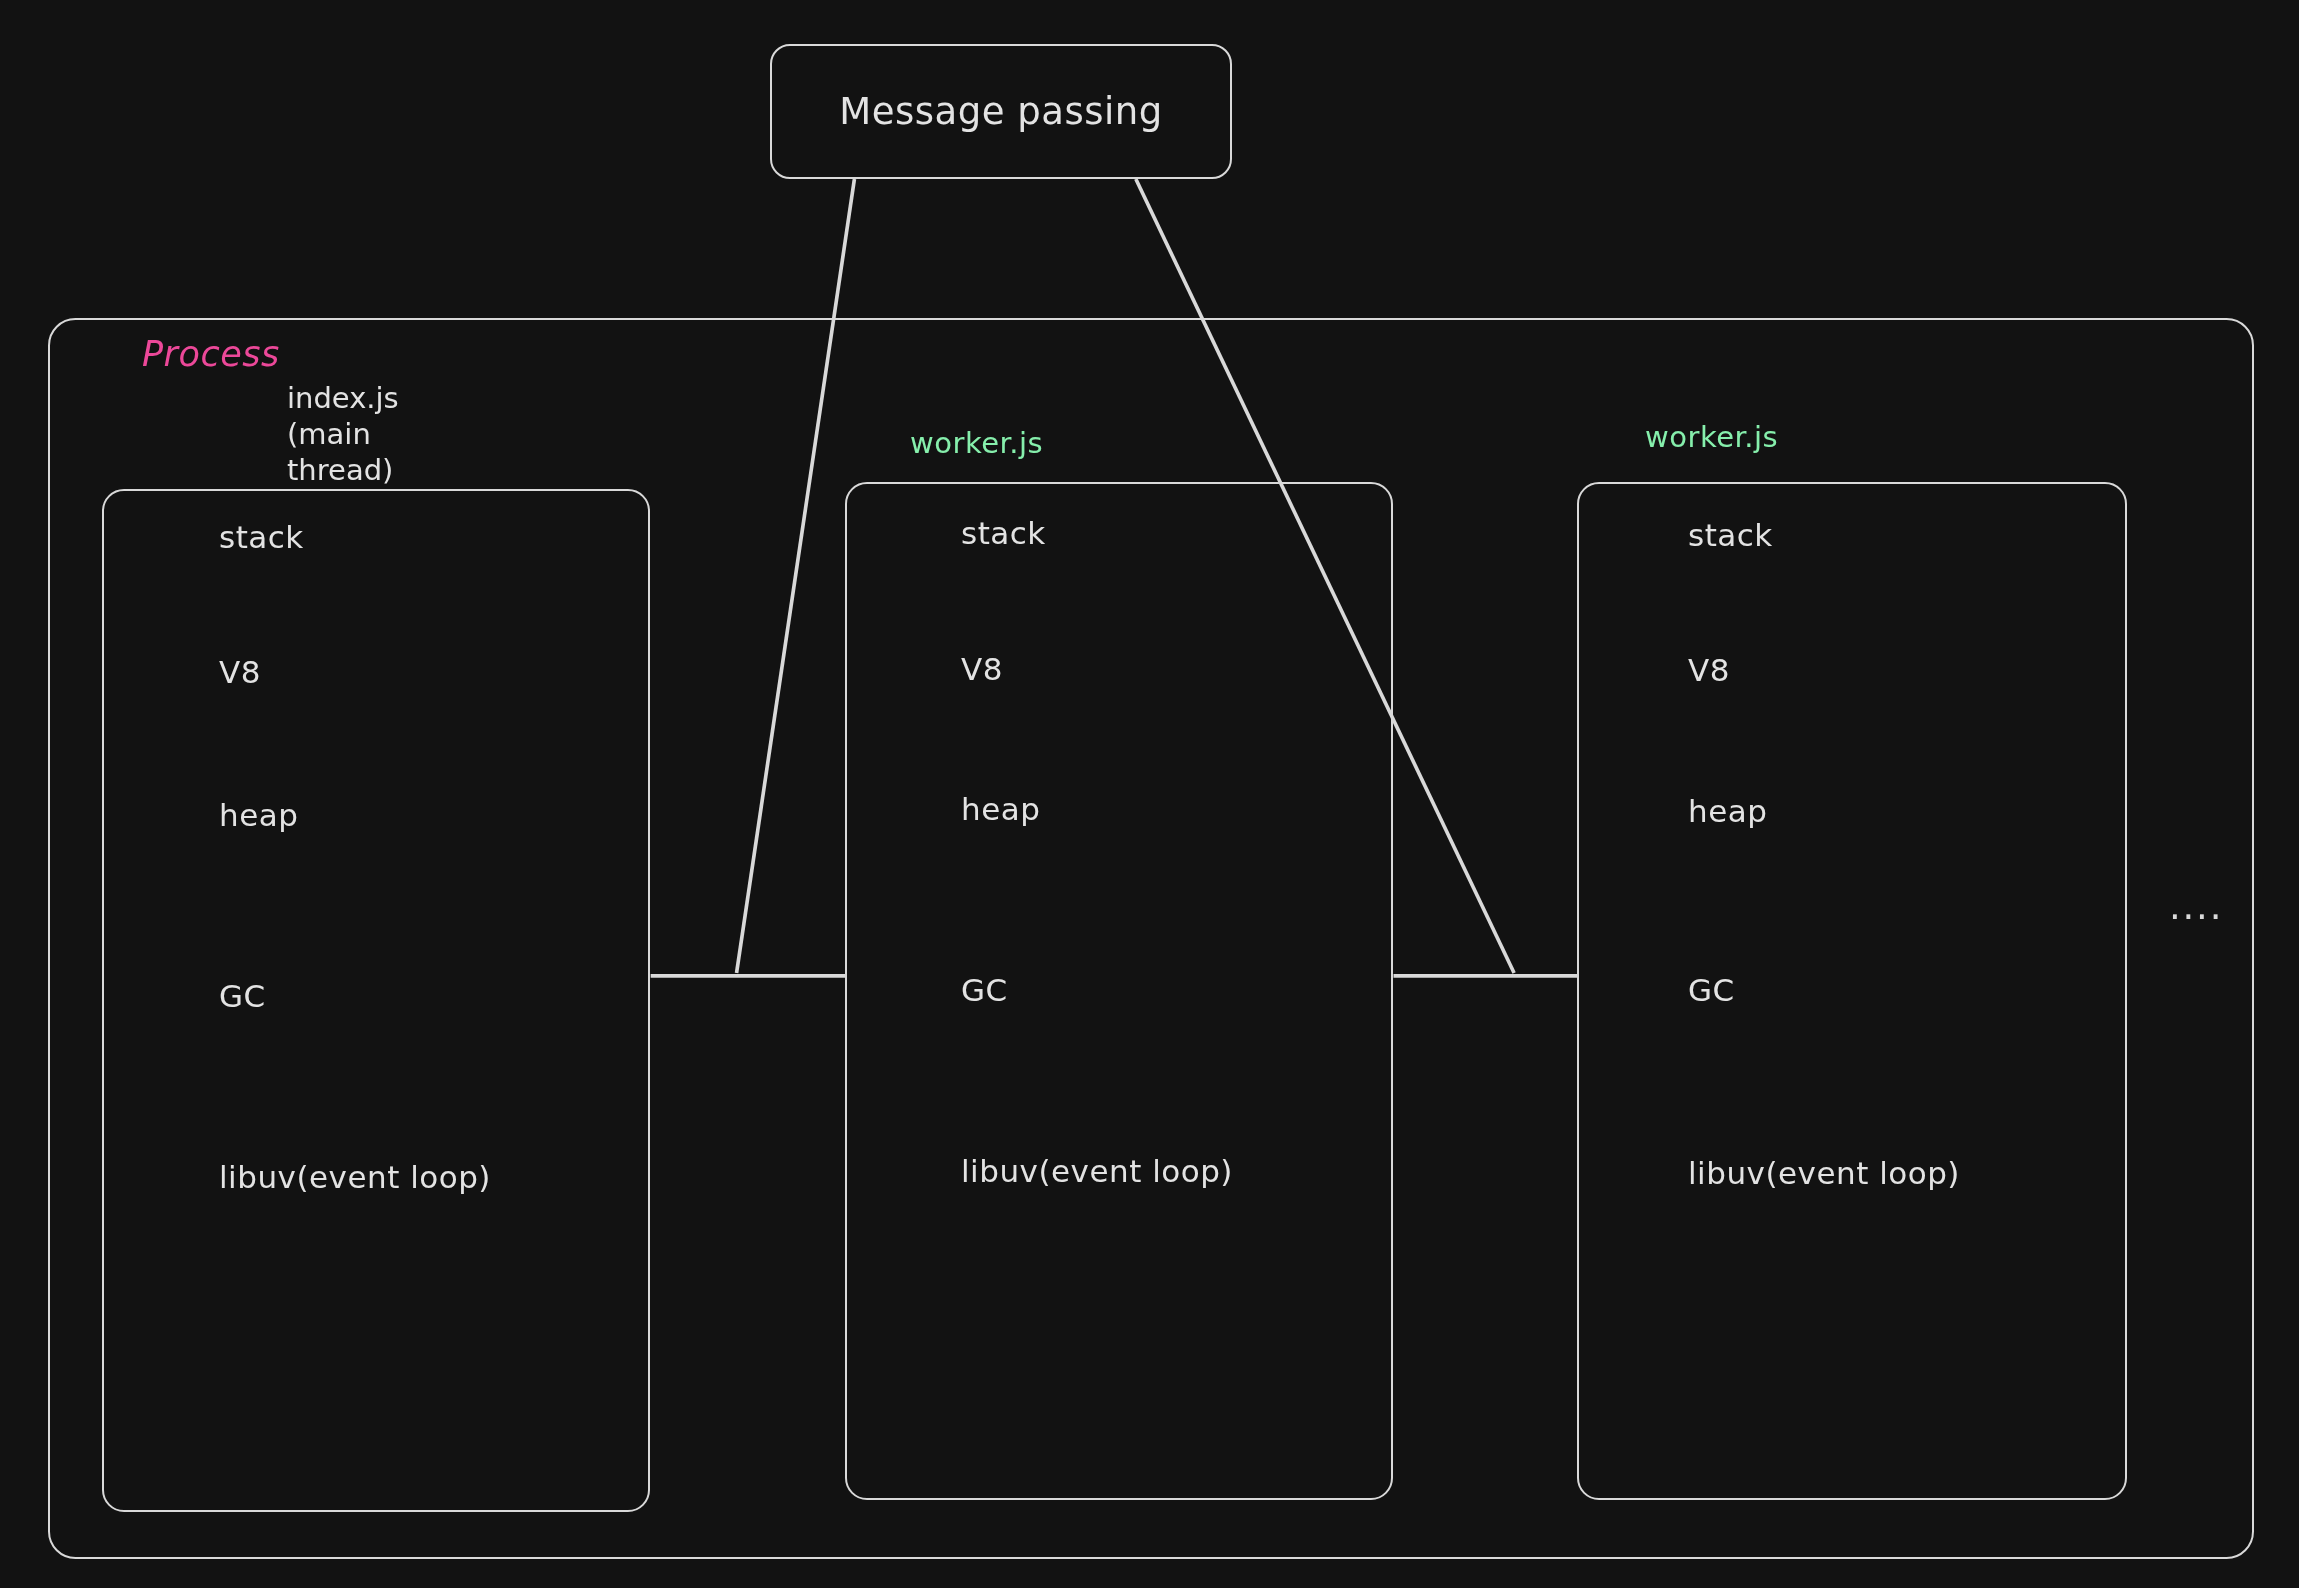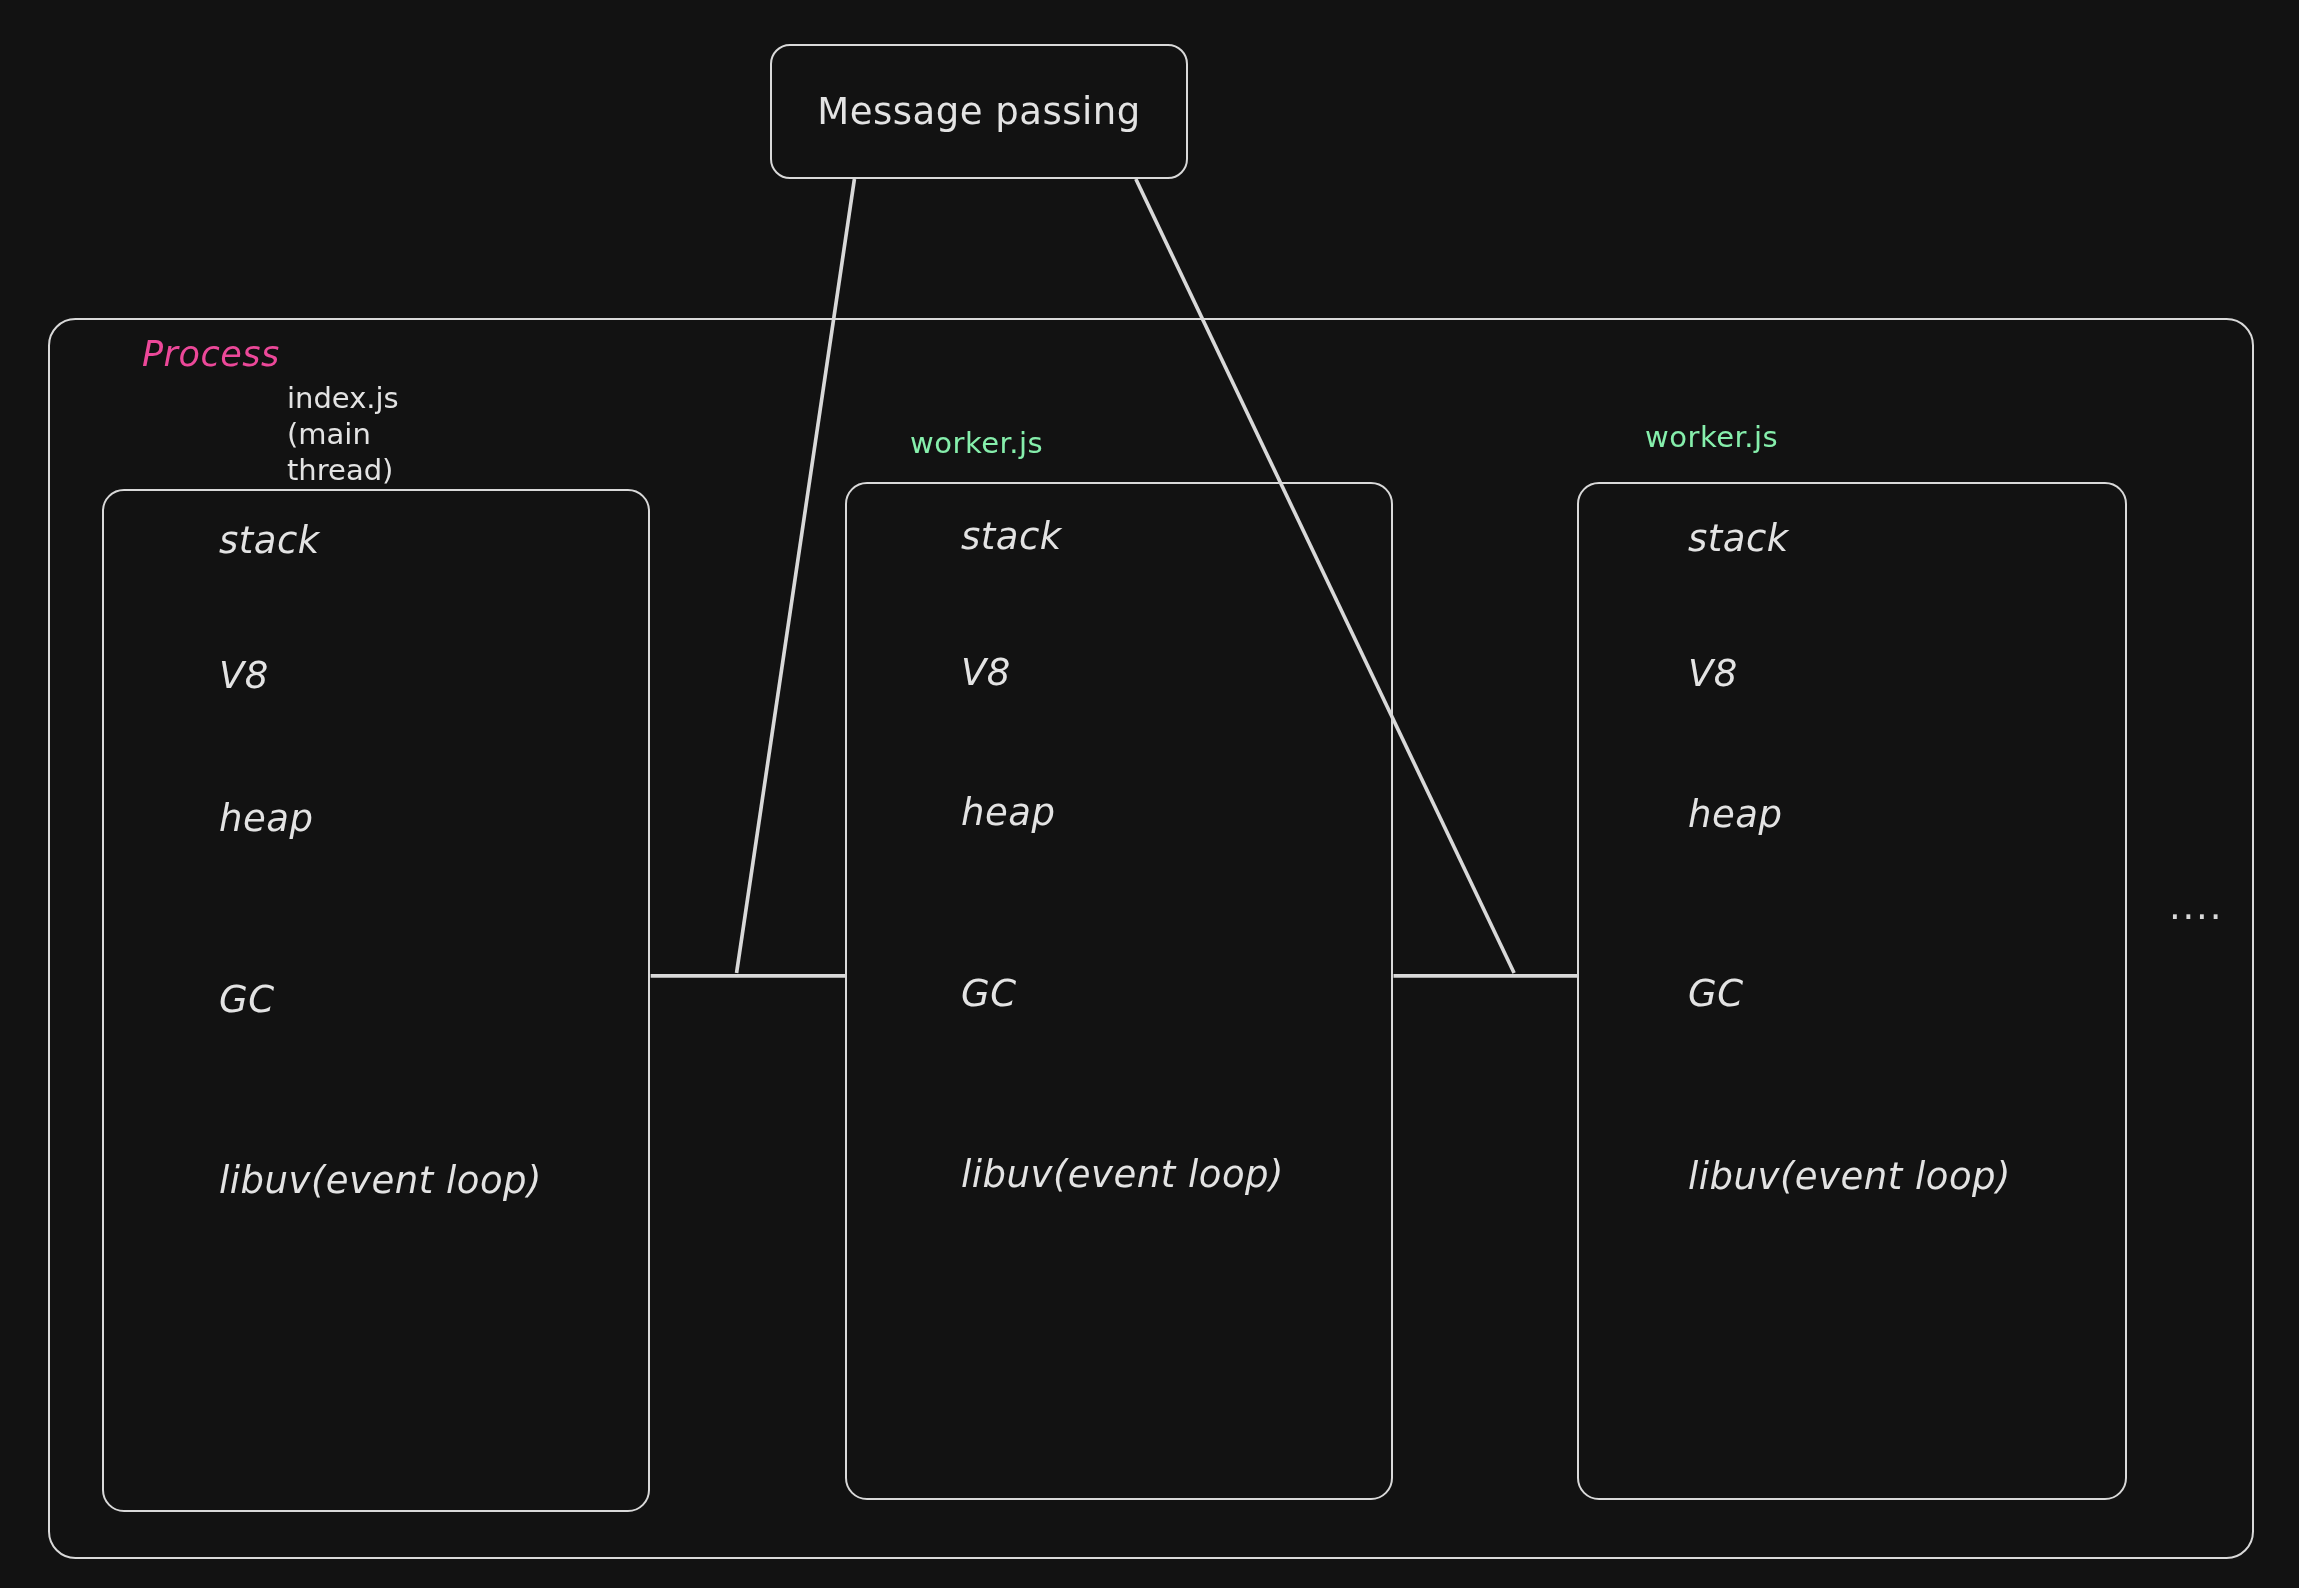--- a/index.html
+++ b/index.html
@@ -26,21 +26,21 @@
   .box {
     position: absolute;
     border: 2.7px solid #d9d9d9;
     border-radius: 24px;
     box-sizing: border-box;
     background: transparent;
   }
   .msg-box {
     left: 770px;
     top: 44px;
-    width: 418px;
+    width: 462px;
     height: 135px;
     border-radius: 20px;
   }
   .msg-label {
     position: absolute;
     left: 0;
     top: 0;
     width: 100%;
     height: 100%;
     display: flex;
@@ -89,24 +89,23 @@
     color: #86efac;
     font-size: 29px;
     letter-spacing: 0.5px;
   }
   .thread-label.l2 { left: 910px;  top: 426px; }
   .thread-label.l3 { left: 1645px; top: 420px; }
 
   .layer {
     position: absolute;
     color: #e3e3e3;
-    font-size: 37px;
+    font-size: 31px;
     letter-spacing: 0.5px;
     white-space: nowrap;
-    font-style: italic;
   }
   .ellipsis {
     position: absolute;
     left: 2169px;
     top: 888px;
     color: #d9d9d9;
     font-size: 37px;
     letter-spacing: 1.8px;
     line-height: 1;
   }

